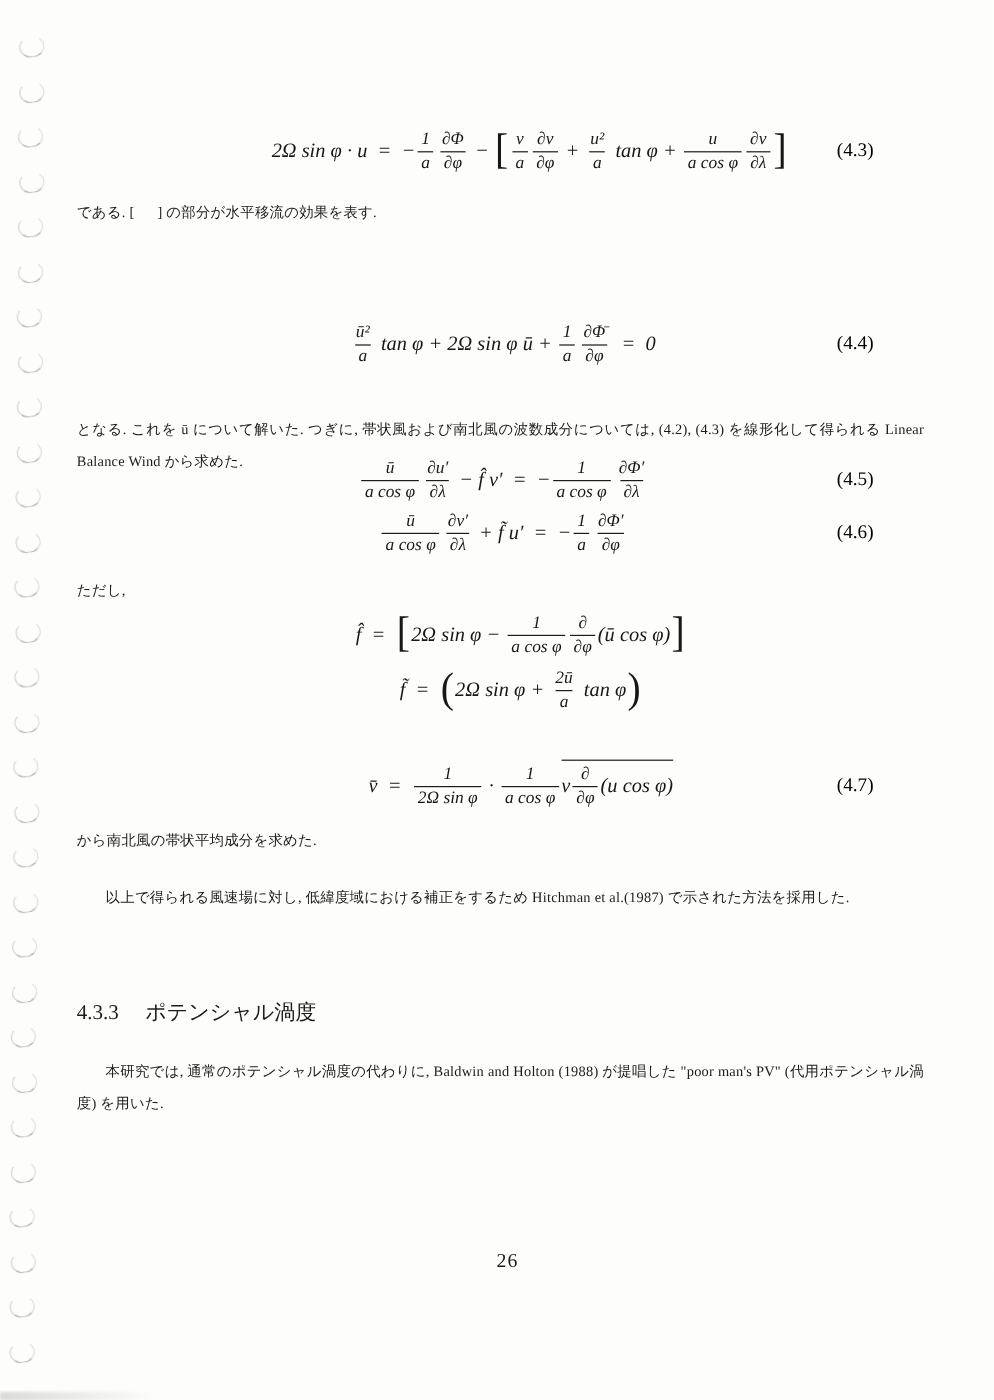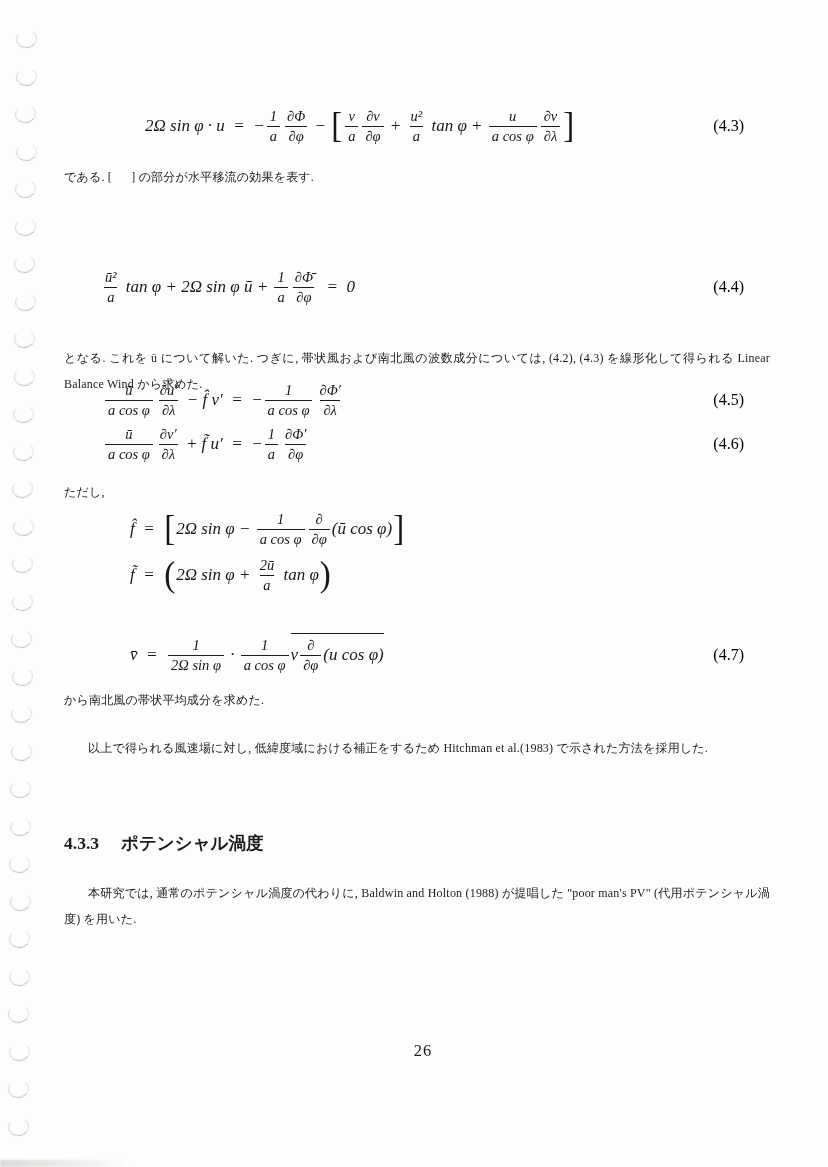--- a/index.html
+++ b/index.html
@@ -9,26 +9,26 @@
   .hole{position:absolute;width:19px;height:16px;border:1.6px solid #a0a0a0;
         border-top-color:transparent;border-right-color:rgba(160,160,160,.45);
         border-left-color:rgba(160,160,160,.6);
         border-radius:50%;opacity:.75;transform:rotate(-8deg);filter:blur(.35px);}
   .bottom-shade{position:absolute;left:0;bottom:0;width:130px;height:7px;
         background:linear-gradient(to right,#d9d9d7,rgba(250,250,249,0));filter:blur(1.2px);}
   
   .blk{position:absolute;left:64px;width:706px;}
   .jp{font-size:12px;line-height:25.5px;text-align:justify;letter-spacing:.2px;}
   .indent{text-indent:24px;}
-  .heading{font-weight:bold;font-size:17.5px;}
+  .heading{font-weight:normal;font-size:17.5px;}
   .heading .num{margin-right:22px;}
   .pagenum{position:absolute;left:0;top:1041px;width:846px;text-align:center;
            font-size:16.5px;letter-spacing:1px;}
   
-  .eq-row{position:absolute;left:64px;width:706px;display:flex;align-items:center;}
+  .eq-row{position:absolute;left:48px;width:706px;display:flex;align-items:center;justify-content:center;}
   .eq{display:inline-flex;align-items:center;white-space:pre;
       font-family:"Liberation Serif","DejaVu Serif",serif;font-style:italic;
       font-size:17px;color:#171717;}
   .mt{white-space:pre;line-height:20px;}
   .mf{display:inline-flex;flex-direction:column;align-items:center;margin:0 2px;
       font-size:14.5px;line-height:1.12;}
   .mf .n{padding:0 3px 1px;}
   .mf .d{border-top:1.3px solid #1b1b1b;padding:1px 3px 0;}
   .bb{font-style:normal;font-size:33px;line-height:.9;margin:0 1px;transform:scaleY(1.08);
       display:inline-block;font-weight:400;}
@@ -130,21 +130,21 @@
   </div>
 
 
   <div id="eq47" class="eq-row">
     <span class="eq"><span class="mt">v̄  =  </span><span class="mf"><span class="n">1</span><span class="d">2Ω sin φ</span></span><span class="mt"> · </span><span class="mf"><span class="n">1</span><span class="d">a cos φ</span></span><span class="over"><span class="mt">v</span><span class="mf"><span class="n">∂</span><span class="d">∂φ</span></span><span class="mt">(u cos φ)</span></span></span>
     <span class="eq-num">(4.7)</span>
   </div>
 
   <div id="p6" class="blk jp">から南北風の帯状平均成分を求めた.</div>
 
-  <div id="p7" class="blk jp indent">以上で得られる風速場に対し, 低緯度域における補正をするため Hitchman et al.(1983) で示された方法を採用した.</div>
+  <div id="p7" class="blk jp indent">以上で得られる風速場に対し, 低緯度域における補正をするため Hitchman et al.(1987) で示された方法を採用した.</div>
 
   <div id="heading" class="blk heading">
     <span class="num">4.3.3</span><span>ポテンシャル渦度</span>
   </div>
 
   <div id="p8" class="blk jp indent">本研究では, 通常のポテンシャル渦度の代わりに, Baldwin and Holton (1988) が提唱した "poor man's PV" (代用ポテンシャル渦度) を用いた.</div>
 
 
   <div class="pagenum">26</div>
 

